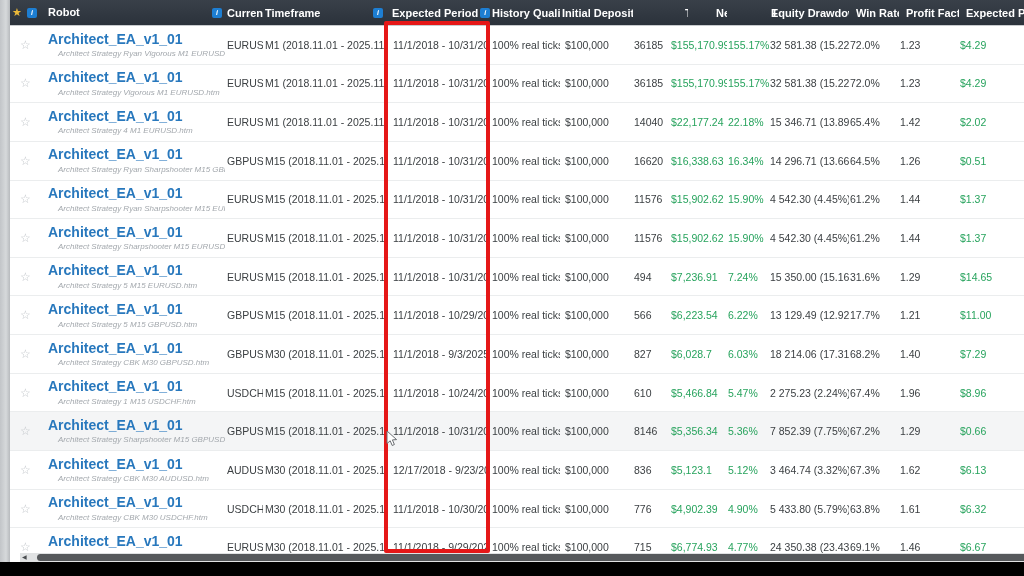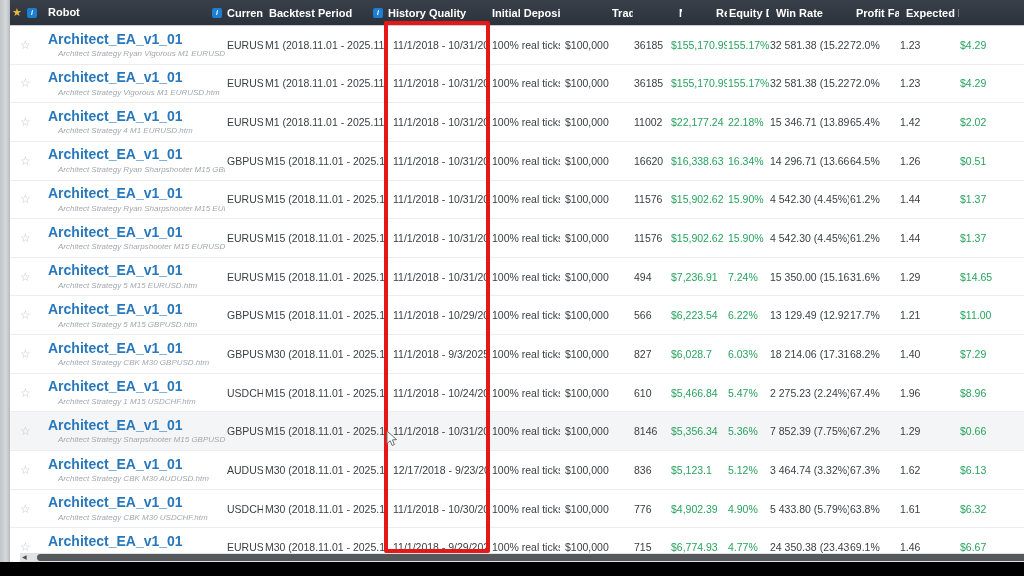--- a/index.html
+++ b/index.html
@@ -80,22 +80,26 @@
         <span class="info-badge">i</span>
       </div>
       <div class="hcell c-robot">
         <span>Robot</span>
         <span class="info-badge">i</span>
       </div>
       <div class="hcell c-currency">
         <span>Currency</span>
 
       </div>
+      <div class="hcell c-timeframe">
+        <span>Timeframe</span>
+        <span class="info-badge">i</span>
+      </div>
       <div class="hcell c-period">
-        <span>Backtest Period</span>
+        <span>Expected Period</span>
         <span class="info-badge">i</span>
       </div>
       <div class="hcell c-history">
         <span>History Quality</span>
 
       </div>
       <div class="hcell c-deposit">
         <span>Initial Deposit</span>
 
       </div>
@@ -180,21 +184,21 @@
     </div>
     <div class="cell c-robot">
       <a class="robot-link">Architect_EA_v1_01</a>
       <div class="robot-file">Architect Strategy 4 M1 EURUSD.htm</div>
     </div>
     <div class="cell c-currency">EURUSD</div>
     <div class="cell c-timeframe">M1 (2018.11.01 - 2025.11.01)</div>
     <div class="cell c-period">11/1/2018 - 10/31/2025</div>
     <div class="cell c-history">100% real ticks</div>
     <div class="cell c-deposit">$100,000</div>
-    <div class="cell c-trades">11002</div>
+    <div class="cell c-trades">14040</div>
     <div class="cell c-netprofit green">$22,177.24</div>
     <div class="cell c-return green">22.18%</div>
     <div class="cell c-dd">15 346.71 (13.89%)</div>
     <div class="cell c-winrate">65.4%</div>
     <div class="cell c-pf">1.42</div>
     <div class="cell c-payoff green">$2.02</div>
   </div>
 
   <div class="row grid-cols">
     <div class="cell c-star">

